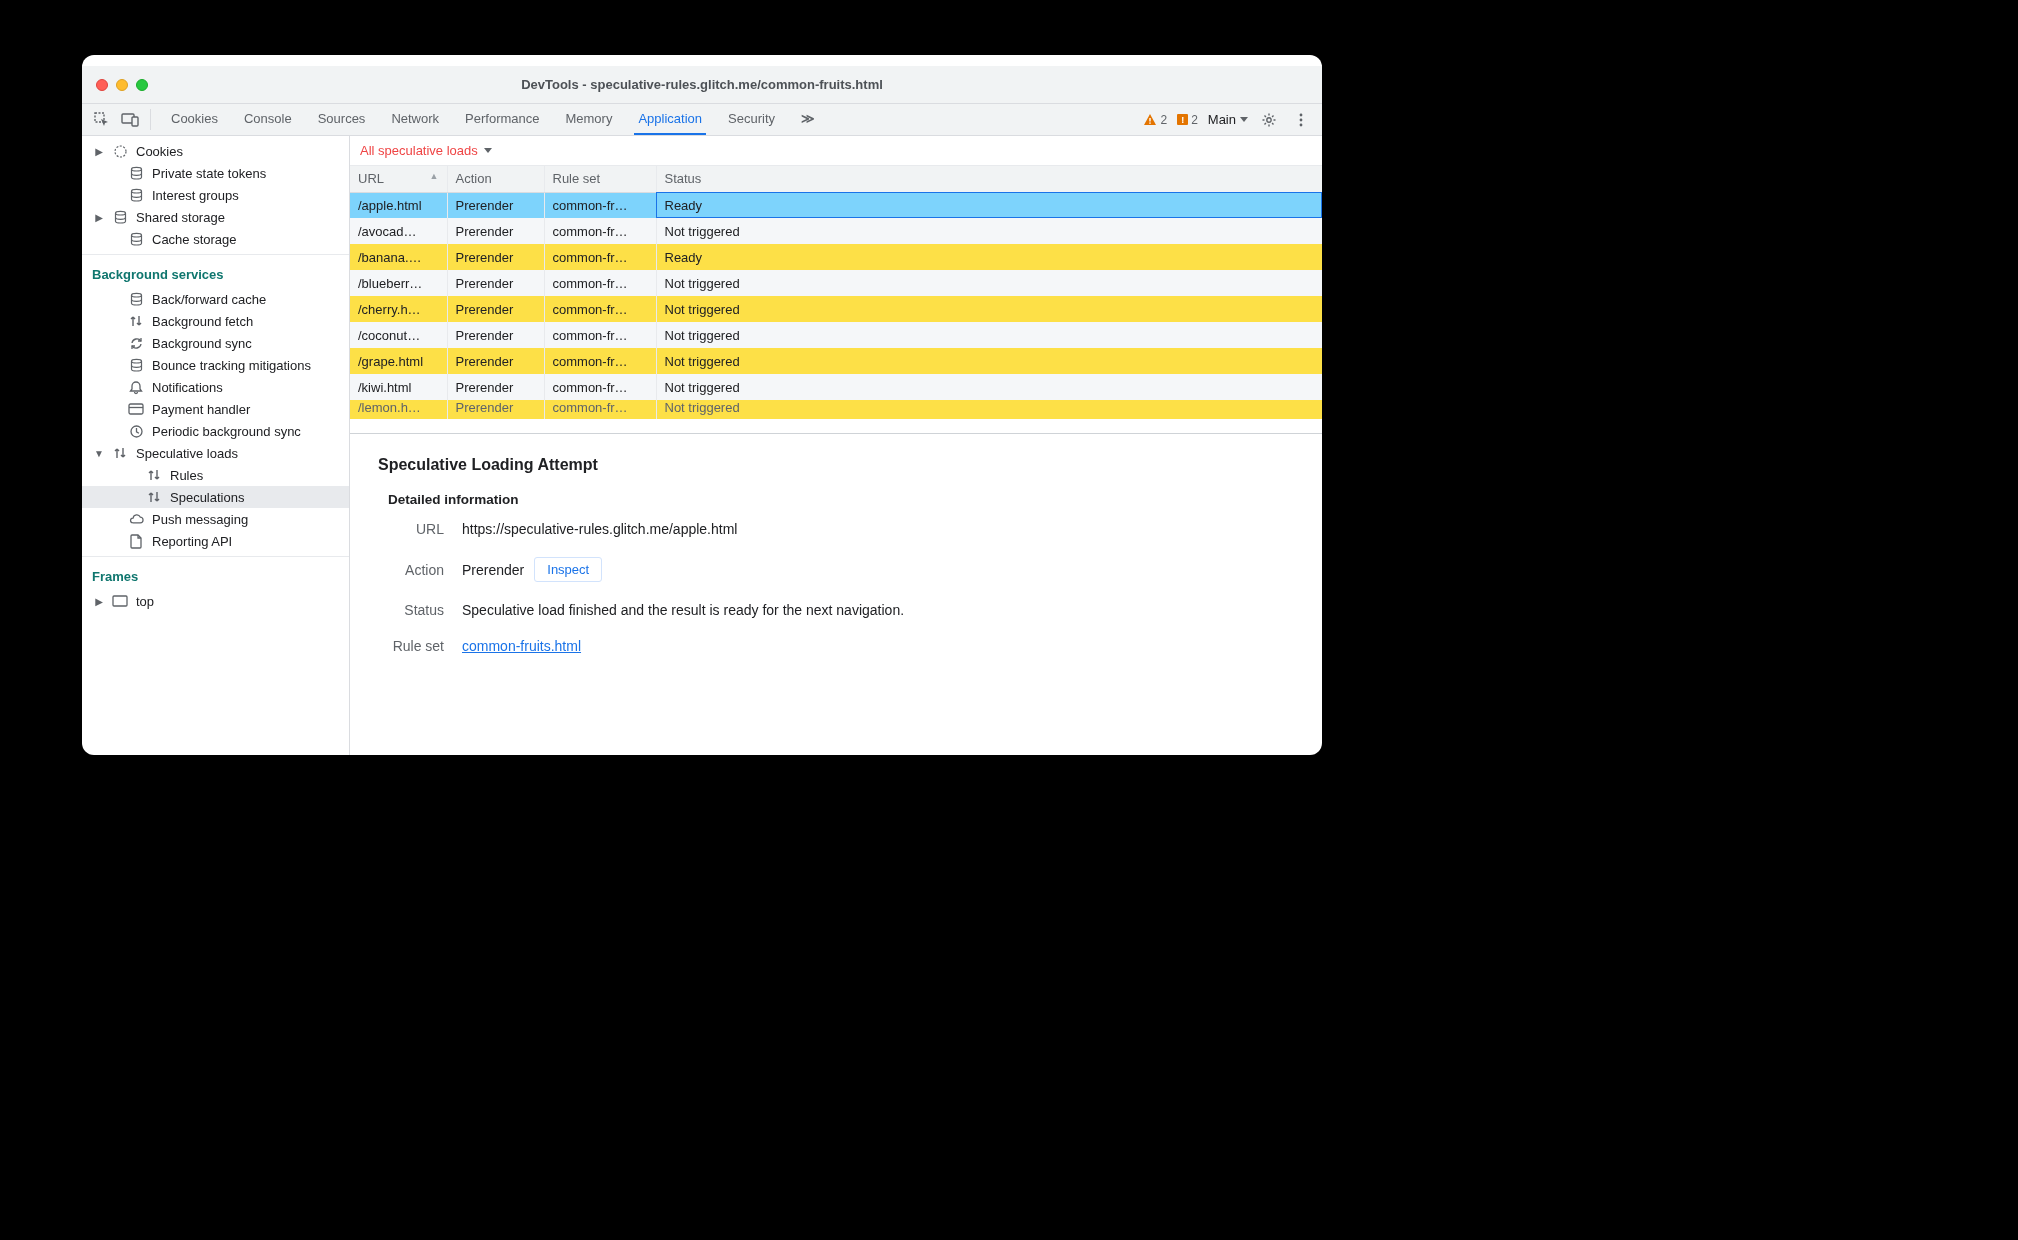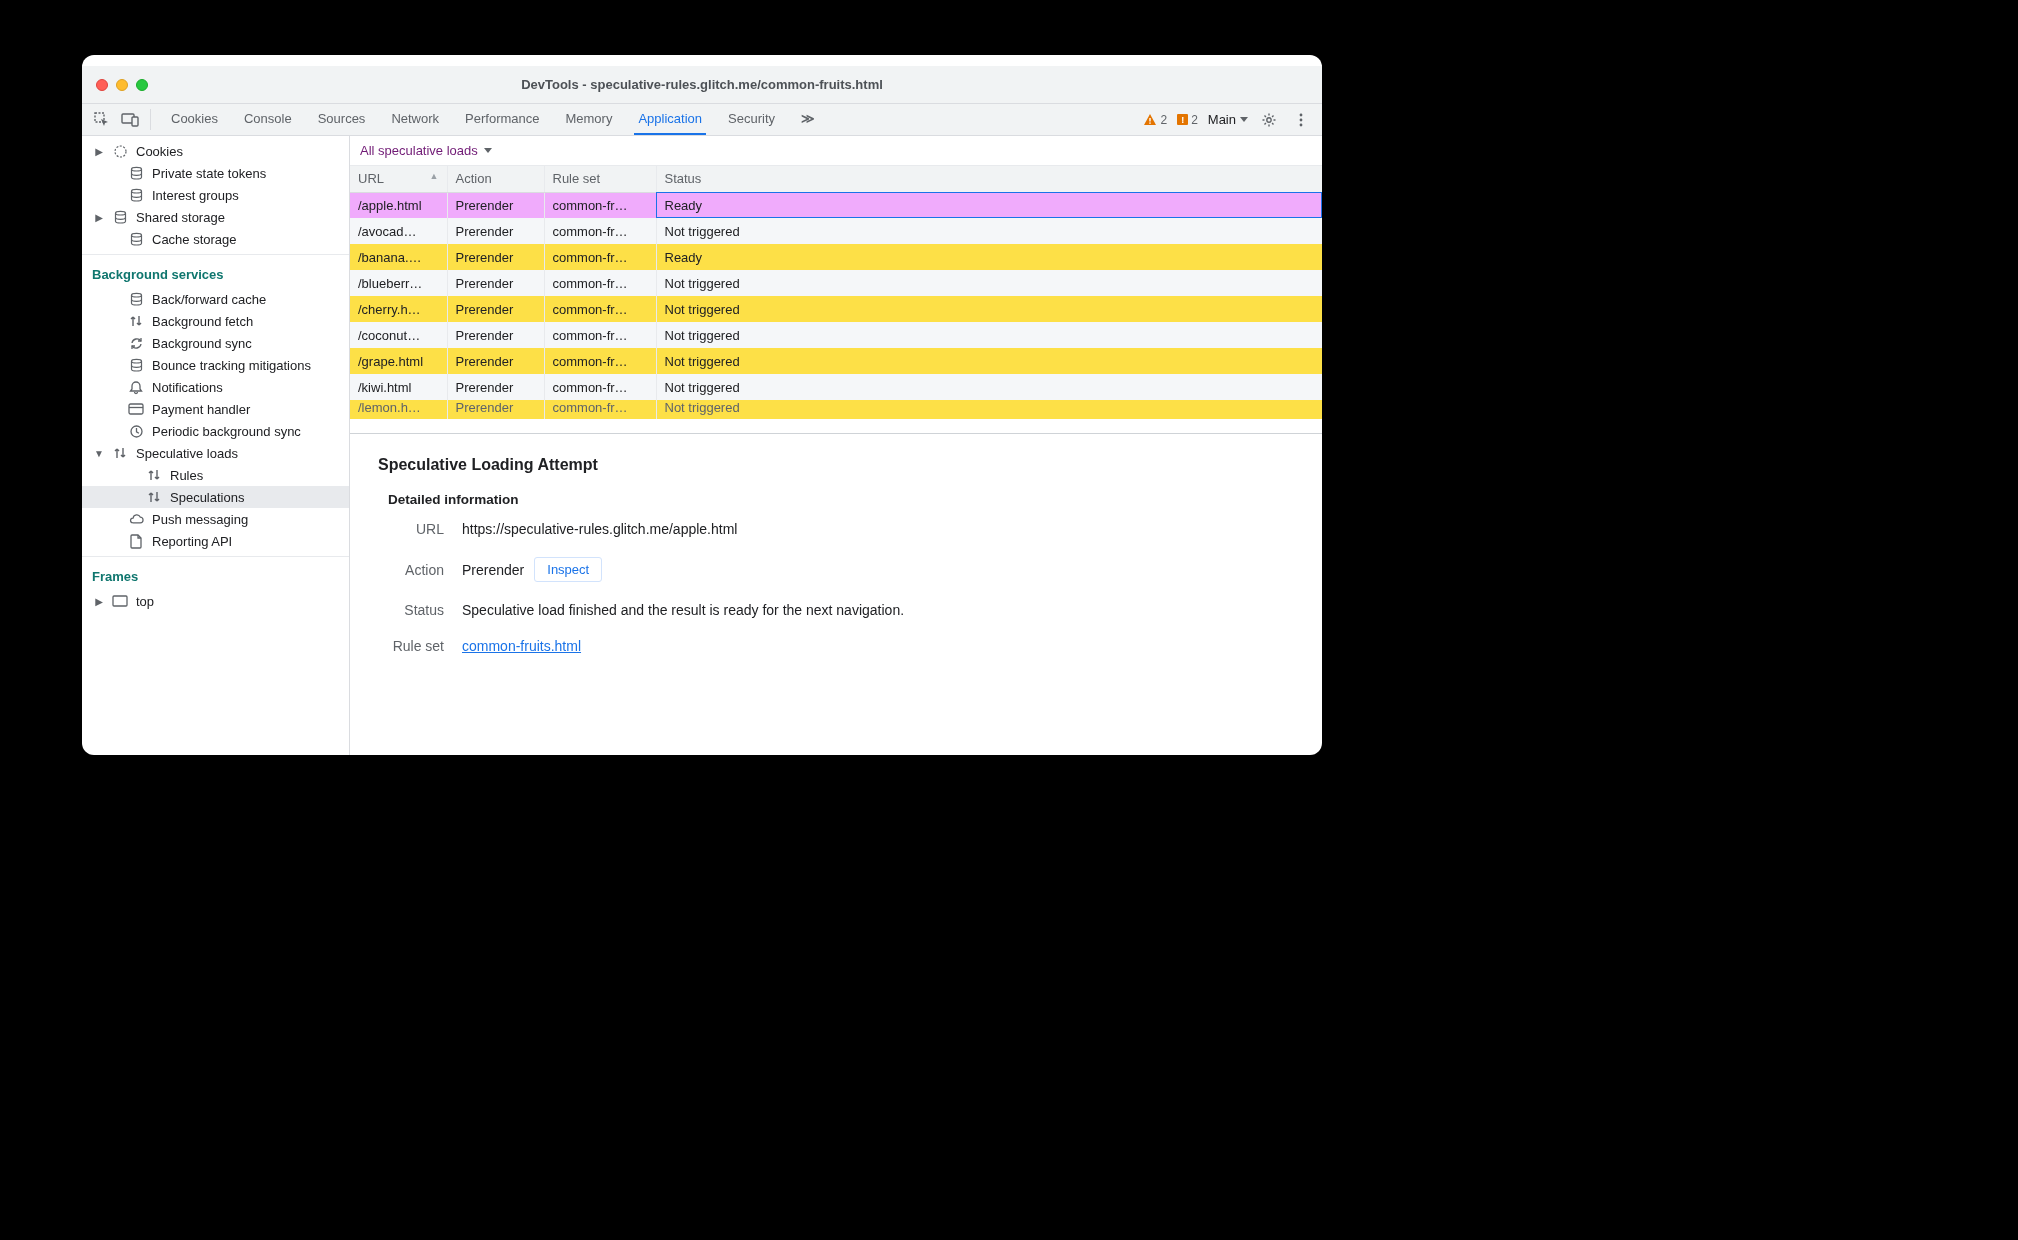--- a/index.html
+++ b/index.html
@@ -179,21 +179,21 @@
     flex-direction: column;
     overflow: hidden;
   }
   .filterbar {
     height: 30px;
     border-bottom: 1px solid #e8eaed;
     display: flex;
     align-items: center;
     padding: 0 10px;
     gap: 6px;
-    color: #701a75;
+    color: #ef4444;
     font-size: 13px;
   }
 
   .grid-wrap {
     height: 268px;
     overflow: hidden;
     border-bottom: 1px solid #cfd3d7;
   }
   .grid {
     width: 100%;
@@ -220,21 +220,21 @@
   .grid th .sort-arrow {
     position: absolute;
     right: 8px;
     font-size: 9px;
     color: #9aa0a6;
   }
   .grid th:last-child, .grid td:last-child { border-right: none; }
   .grid tbody tr.even td { background: #fde047; }
   .grid tbody tr.odd td { background: #f5f7f9; }
   .grid tbody tr.selected td {
-    background: #f0abfc;
+    background: #7dd3fc;
   }
   .grid tbody tr.selected td:last-child {
     outline: 1px solid #1a73e8;
     outline-offset: -1px;
   }
   .grid tbody tr.cutoff td {
     height: 18px;
     padding-top: 0;
     vertical-align: top;
     overflow: hidden;

